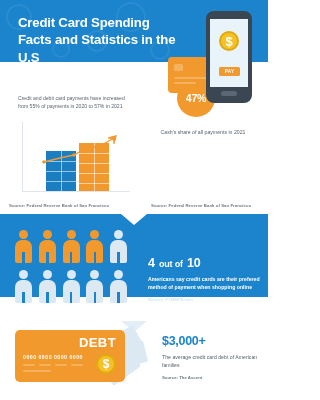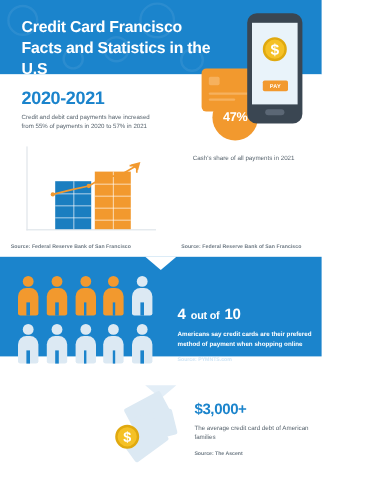--- a/index.html
+++ b/index.html
@@ -201,39 +201,38 @@
 <div class="infographic">
 
   <div class="header">
     <div class="header-watermarks">
       <span class="wm w1"></span>
       <span class="wm w2"></span>
       <span class="wm w3"></span>
       <span class="wm w4"></span>
       <span class="wm w5"></span>
     </div>
-    <div class="header-title">Credit Card Francisco Facts and Statistics in the U.S</div>
+    <div class="header-title">Credit Card Spending Facts and Statistics in the U.S</div>
   </div>
 
   <div class="art-card">
     <span class="chip"></span>
     <span class="ln l1"></span>
     <span class="ln l2"></span>
   </div>
 
   <div class="phone">
     <div class="phone-screen">
       <div class="coin">$</div>
       <div class="pay-btn">PAY</div>
     </div>
     <div class="phone-home"></div>
   </div>
 
   <div class="sec1">
-    <div class="year-head">2020-2021</div>
     <div class="body-copy">Credit and debit card payments have increased from 55% of payments in 2020 to 57% in 2021</div>
 
     <div class="chart">
       <span class="chart-axis-y"></span>
       <span class="chart-axis-x"></span>
       <div class="bars">
         <div class="bar blue">
           <span class="gl" style="top:10px"></span>
           <span class="gl" style="top:20px"></span>
           <span class="gl" style="top:30px"></span>
@@ -341,20 +340,30 @@
 
   <div class="sec3">
     <span class="notch-bot"></span>
 
     <div class="bills">
       <span class="bill b1"></span>
       <span class="bill b2"></span>
       <span class="bill b3"></span>
     </div>
 
+    <div class="debt-card">
+      <div class="debt-label">DEBT</div>
+      <div class="debt-nums">0000 0000 0000 0000</div>
+      <span class="debt-sub s1"></span>
+      <span class="debt-sub s2"></span>
+      <span class="debt-sub s3"></span>
+      <span class="debt-sub s4"></span>
+      <span class="debt-sub s5"></span>
+      <span class="debt-sub s6"></span>
+    </div>
     <div class="coin2">$</div>
 
     <div class="stat3">
       <div class="stat3-head">$3,000+</div>
       <div class="stat3-copy">The average credit card debt of American families</div>
       <div class="stat3-src">Source: The Ascent</div>
     </div>
   </div>
 
 </div>

